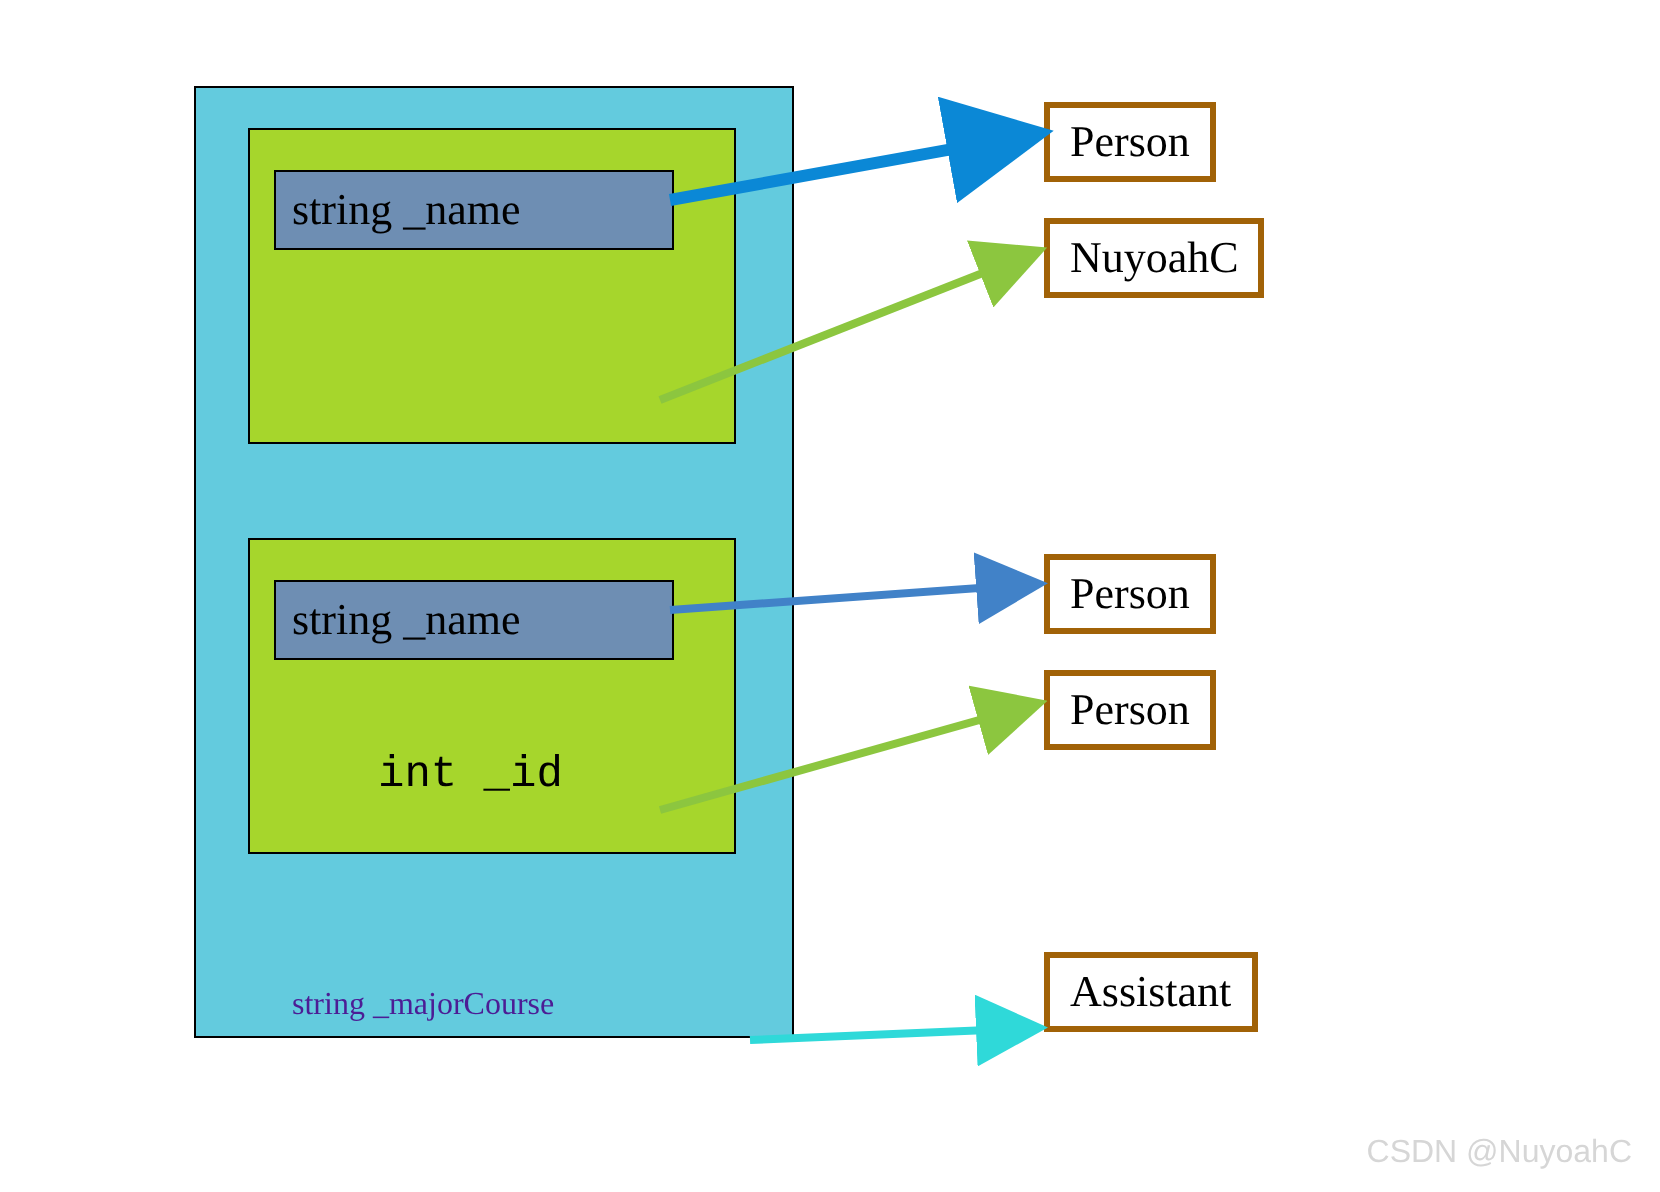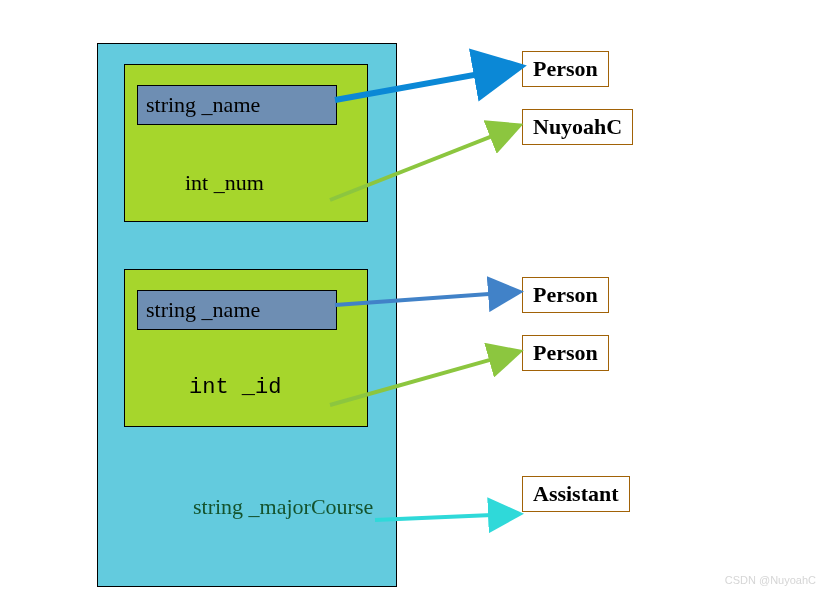--- a/index.html
+++ b/index.html
@@ -9,21 +9,21 @@
     position: relative;
     background: #fff;
     font-family: "SimSun", "宋体", serif;
     font-size: 20px;
   }
   .outer-box {
     position: absolute;
     left: 97px;
     top: 43px;
     width: 300px;
-    height: 544px;
+    height: 476px;
     background: #63cbde;
     border: 1px solid #000;
   }
   .green-box {
     position: absolute;
     background: #a6d62c;
     border: 1px solid #000;
   }
   .green1 { left: 26px; top: 20px; width: 244px; height: 158px; }
   .green2 { left: 26px; top: 225px; width: 244px; height: 158px; }
@@ -41,62 +41,59 @@
     position: absolute;
     font-size: 22px;
     color: #000;
   }
   .mem1 { left: 60px; top: 105px; }
   .mem2 { left: 64px; top: 105px; font-family: Liberation Mono, monospace; }
   .major-text {
     position: absolute;
     left: 48px;
     top: 450px;
-    font-size: 22px;
-    color: #14532d;
-    margin-left: 47px;
+    font-size: 16px;
+    color: #4c1d95;
   }
   .label-box {
     position: absolute;
-    border: 1px solid #a16207;
+    border: 3px solid #a16207;
     background: #fff;
     padding: 4px 10px;
     font-size: 22px;
     color: #000;
-    font-weight: bold;
   }
   .lbl-person1   { left: 522px; top: 51px; }
   .lbl-student   { left: 522px; top: 109px; }
   .lbl-person2   { left: 522px; top: 277px; }
   .lbl-teacher   { left: 522px; top: 335px; }
   .lbl-assistant { left: 522px; top: 476px; }
   svg.arrows {
     position: absolute;
     left: 0; top: 0;
     width: 830px; height: 596px;
     pointer-events: none;
   }
   .watermark {
     position: absolute;
     right: 14px;
     bottom: 10px;
     font-family: Arial, sans-serif;
-    font-size: 11px;
+    font-size: 16px;
     color: #d6d6d6;
   }
 </style>
 </head>
 <body>
 
 <div class="outer-box">
   <div class="green-box green1">
     <div class="blue-bar blue1">
       <span>string _name</span>
     </div>
-    <div class="member-text mem1">int _num</div>
   </div>
 
   <div class="green-box green2">
     <div class="blue-bar blue2">
       <span>string _name</span>
     </div>
     <div class="member-text mem2">int _id</div>
   </div>
 
   <div class="major-text">string _majorCourse</div>

